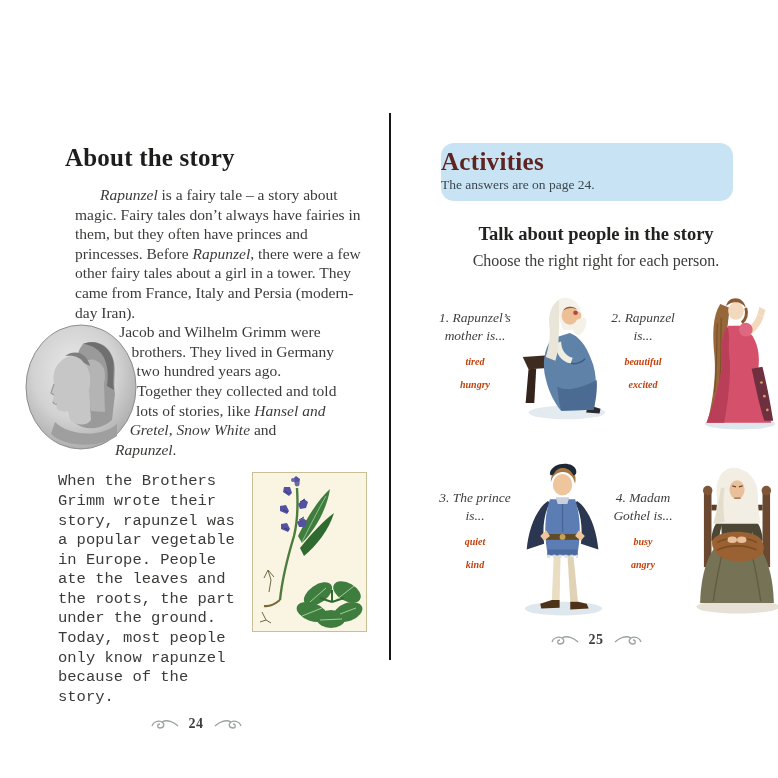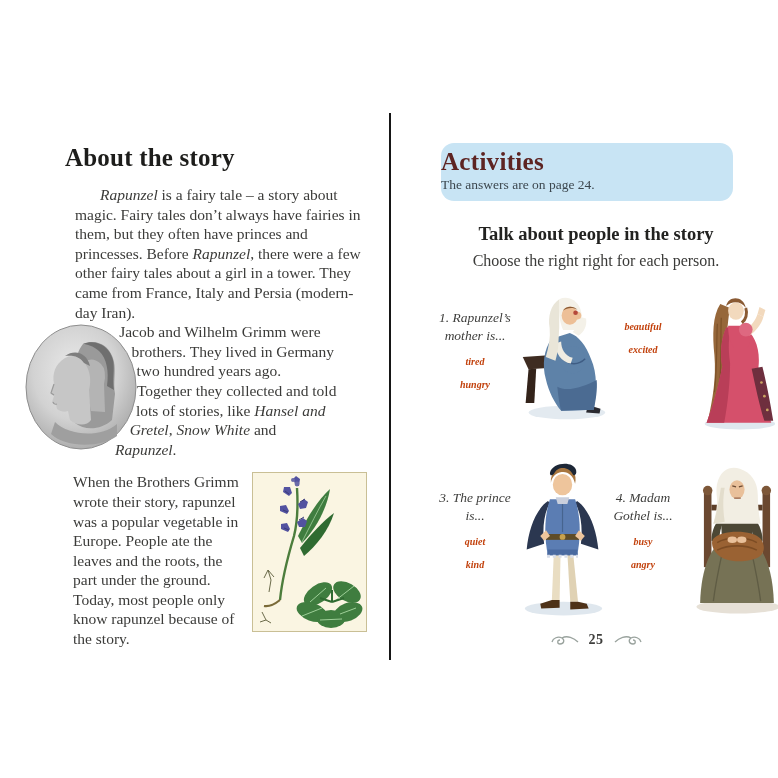--- a/index.html
+++ b/index.html
@@ -9,21 +9,21 @@
 
   
   .page-left{position:absolute;left:25px;top:144px;width:342px;}
   .pl-title{font-size:25px;font-weight:600;color:#1d1d1b;margin:0 0 13px 40px;letter-spacing:.2px;}
   .para{font-size:15.5px;line-height:19.6px;}
   .portrait{float:left;width:112px;height:127px;margin:2px 6px 4px 0;
             shape-outside:ellipse(60px 66px at 44% 50%);}
   .para1{width:314px;}
   .para2{margin:13px 0 0 50px;width:290px;text-indent:25px;clear:both;}
   .bottom-row{display:flex;margin-top:13px;}
-  .para3{margin-left:48px;width:186px;}
+  .para3{margin-left:33px;width:186px;font-family:Liberation Mono, monospace;}
   .plant{margin-left:9px;flex:0 0 auto;}
   .it{font-style:italic;}
 
   .page-num-row{display:flex;justify-content:center;align-items:center;gap:9px;margin-top:9px;}
   .page-num{font-size:14px;font-weight:600;color:#3f3f3d;letter-spacing:.5px;}
 
   
   .page-right{position:absolute;left:425px;top:143px;width:342px;}
   .act-box{width:292px;margin-left:16px;background:#c8e4f4;border-radius:13px;
            text-align:left;padding:5px 0 8px;}
@@ -117,20 +117,35 @@
           <path d="M80,130 L80,118 M80,130 L68,126 M80,130 L92,126" stroke="#2f6b31" stroke-width="2" fill="none"></path>
 
           <g stroke="#6b6b4a" stroke-width="1" fill="none">
             <path d="M16,98 l3,10 l-2,12 M16,98 l-4,8 M16,98 l6,7"></path>
             <path d="M10,140 l4,8 M14,148 l-6,2 M14,148 l5,3"></path>
           </g>
         </svg>
       </div>
     </div>
 
+    <div class="page-num-row">
+      <svg width="30" height="12" viewBox="0 0 30 12">
+        <g stroke="#9aa39e" stroke-width="1.3" fill="none">
+          <path d="M2,8 C3,4 8,2 12,4 C15,6 14,10 10,10 C7,10 7,6 10,6"></path>
+          <path d="M12,4 C17,1 24,4 28,8"></path>
+        </g>
+      </svg>
+      <span class="page-num">24</span>
+      <svg width="30" height="12" viewBox="0 0 30 12">
+        <g stroke="#9aa39e" stroke-width="1.3" fill="none" transform="translate(30,0) scale(-1,1)">
+          <path d="M2,8 C3,4 8,2 12,4 C15,6 14,10 10,10 C7,10 7,6 10,6"></path>
+          <path d="M12,4 C17,1 24,4 28,8"></path>
+        </g>
+      </svg>
+    </div>
   </div>
 
   <div class="page-right">
     <div class="act-box">
       <div class="act-title">Activities</div>
       <div class="act-sub">The answers are on page 24.</div>
     </div>
 
     <div class="section-title">Talk about people in the story</div>
     <div class="section-sub">Choose the right right for each person.</div>
@@ -161,20 +176,21 @@
               <ellipse cx="55" cy="31" rx="8.5" ry="9.5" fill="#edbf96"></ellipse>
               <path d="M48,26 C50,21 59,20 63,25 C58,22 52,23 48,26 Z" fill="#8a5a33"></path>
               <path d="M64,52 C70,48 73,42 72,34 L64,32 C64,38 62,45 58,48 Z" fill="#f4f1e8"></path>
               <circle cx="63" cy="31" r="4" fill="#edbf96"></circle>
               <circle cx="61" cy="28" r="2.4" fill="#b5483a"></circle>
             </svg>
           </div>
         </div>
         <div class="activity-item">
           <div class="item-text">
+            <div class="item-label">2. Rapunzel is...</div>
             <div class="item-option">beautiful</div>
             <div class="item-option">excited</div>
           </div>
           <div class="figure">
             <svg width="98" height="150" viewBox="0 0 100 150">
               <ellipse cx="56" cy="142" rx="36" ry="6" fill="#dfe7ee"></ellipse>
               <path d="M36,20 C28,32 28,52 30,72 C32,96 28,118 24,136 C28,141 35,141 39,137 C42,112 40,86 42,62 C43,48 44,34 46,24 Z" fill="#96673a"></path>
               <path d="M33,40 C32,60 33,84 30,110 M37,34 C36,58 38,86 34,116" stroke="#7c5128" stroke-width="1.2" fill="none"></path>
               <path d="M42,44 C36,58 36,72 38,84 C34,104 28,126 22,141 L88,141 C82,122 77,102 75,84 C77,66 71,50 60,44 Z" fill="#d5506b"></path>
               <path d="M42,44 C36,58 36,72 38,84 C34,104 28,126 22,141 L40,141 C44,120 46,98 46,80 C44,66 44,52 48,44 Z" fill="#b93e58"></path>

